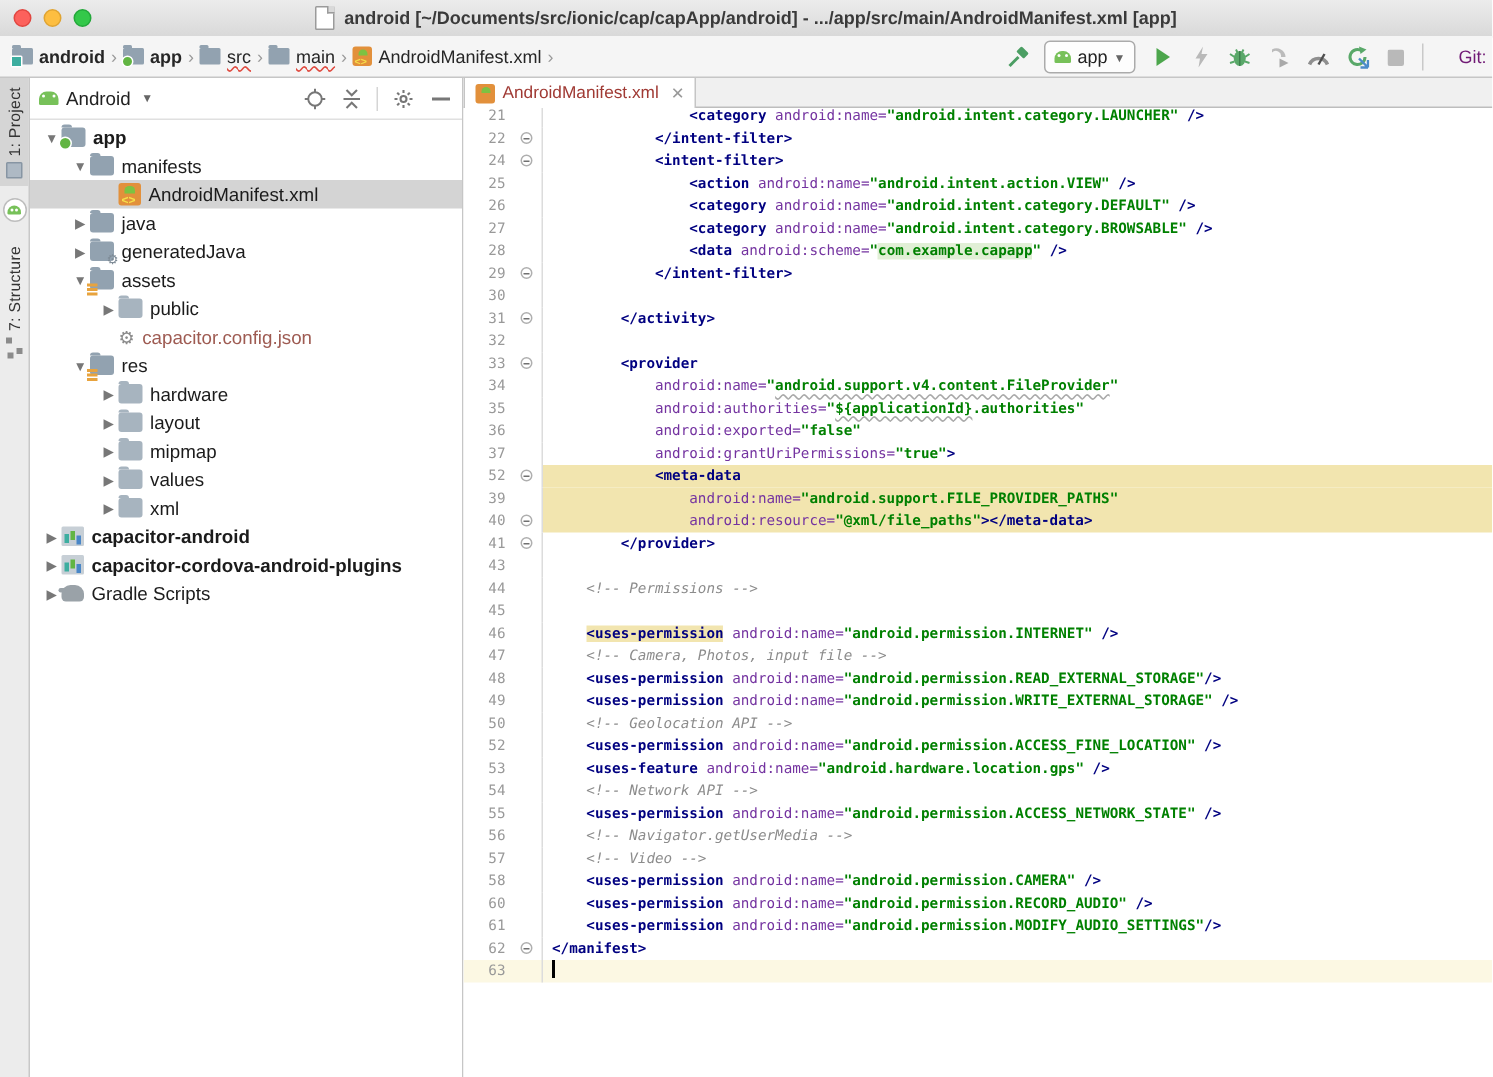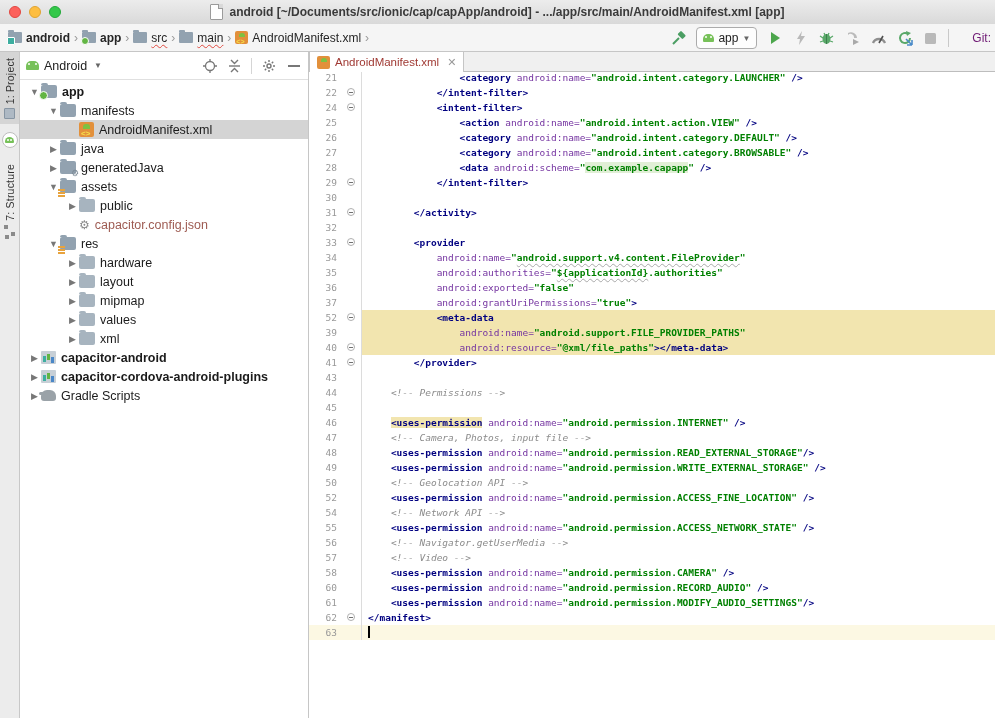--- a/index.html
+++ b/index.html
@@ -534,20 +534,26 @@
             <div class="t"><span class="tk-p">    </span><span class="tk-c">&lt;!-- Geolocation API --&gt;</span></div>
           </div>
           <div class="cl">
             <div class="g">
               <span class="ln">52</span>
             </div>
             <div class="t"><span class="tk-p">    </span><span class="tk-g">&lt;uses-permission</span><span class="tk-p"> </span><span class="tk-a">android:name=</span><span class="tk-v">"android.permission.ACCESS_FINE_LOCATION"</span><span class="tk-p"> </span><span class="tk-g">/&gt;</span></div>
           </div>
           <div class="cl">
             <div class="g">
+              <span class="ln">53</span>
+            </div>
+            <div class="t"><span class="tk-p">    </span><span class="tk-g">&lt;uses-feature</span><span class="tk-p"> </span><span class="tk-a">android:name=</span><span class="tk-v">"android.hardware.location.gps"</span><span class="tk-p"> </span><span class="tk-g">/&gt;</span></div>
+          </div>
+          <div class="cl">
+            <div class="g">
               <span class="ln">54</span>
             </div>
             <div class="t"><span class="tk-p">    </span><span class="tk-c">&lt;!-- Network API --&gt;</span></div>
           </div>
           <div class="cl">
             <div class="g">
               <span class="ln">55</span>
             </div>
             <div class="t"><span class="tk-p">    </span><span class="tk-g">&lt;uses-permission</span><span class="tk-p"> </span><span class="tk-a">android:name=</span><span class="tk-v">"android.permission.ACCESS_NETWORK_STATE"</span><span class="tk-p"> </span><span class="tk-g">/&gt;</span></div>
           </div>

